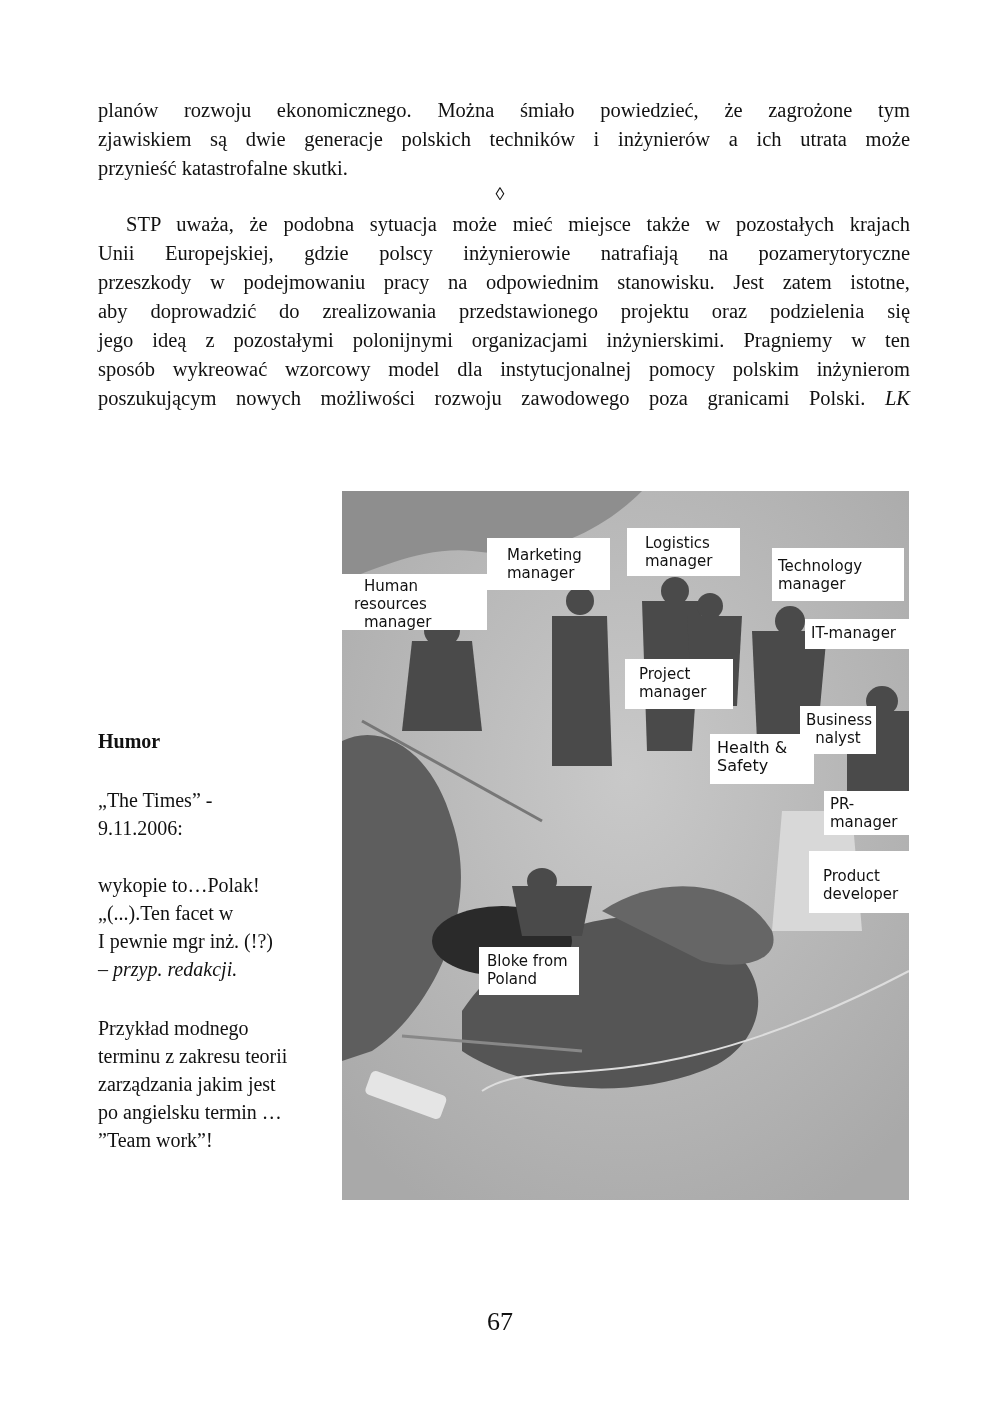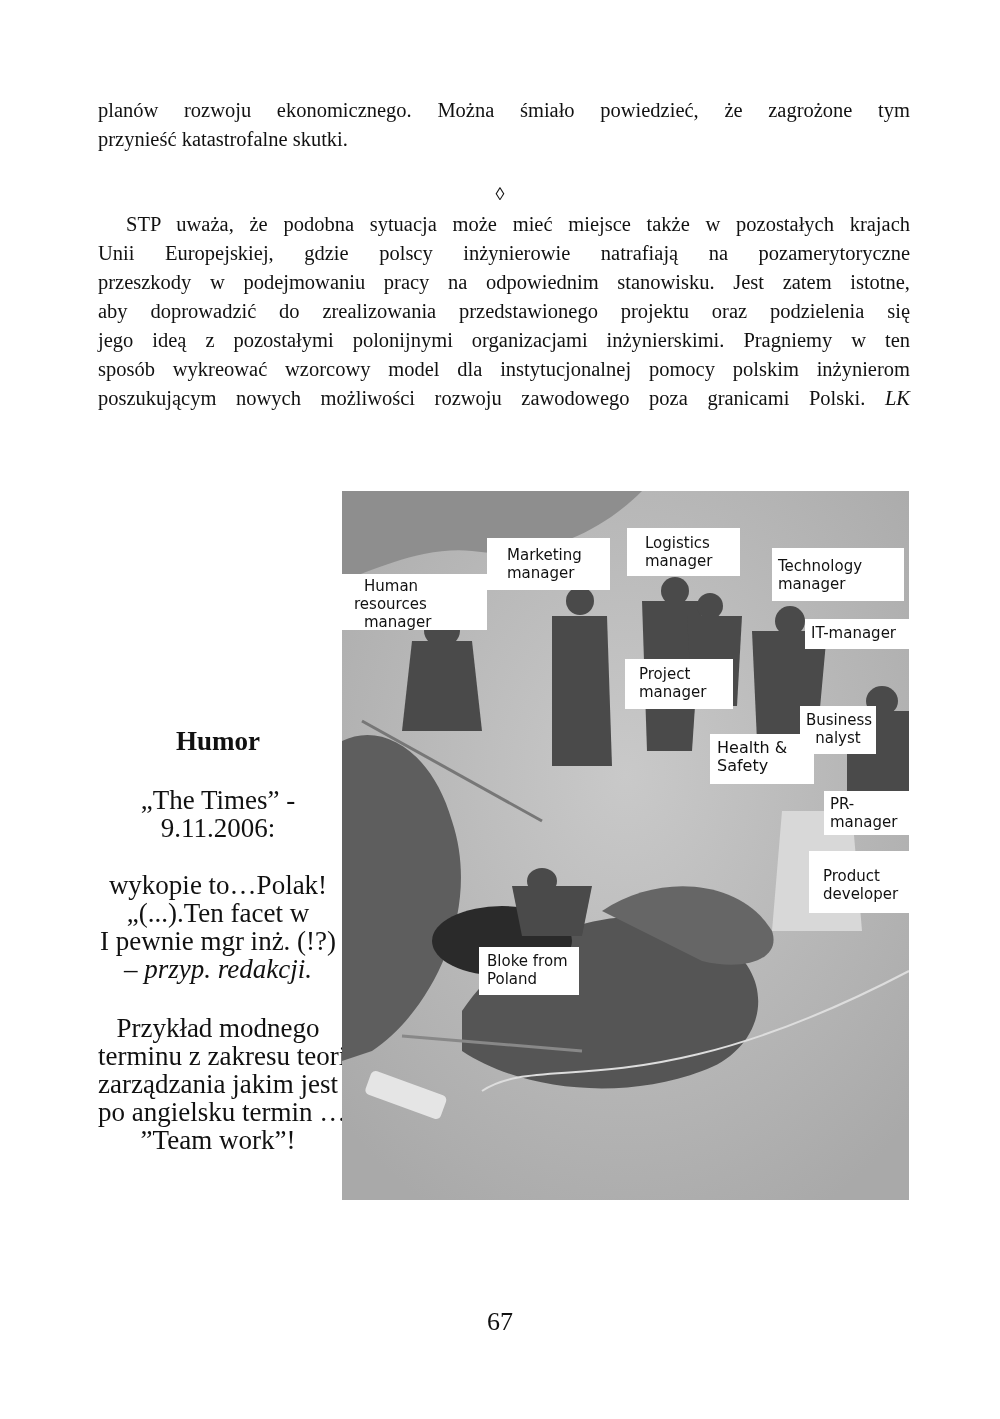--- a/index.html
+++ b/index.html
@@ -7,21 +7,21 @@
          font-family: "Liberation Serif", serif; color: #111; }
   .para { position: absolute; left: 98px; width: 812px; font-size: 20.5px;
           line-height: 29px; text-align: justify; text-align-last: auto; margin: 0; }
   .para .line { display: block; text-align: justify; text-align-last: justify; white-space: nowrap; }
   .para .line.last { text-align-last: left; }
   #p1 { top: 96px; }
   #sep { position: absolute; top: 180px; left: 0; width: 1000px; text-align: center;
          font-size: 18px; line-height: 29px; }
   #p2 { top: 210px; }
   #p2 .indent { padding-left: 28px; }
-  .sidebar { position: absolute; left: 98px; width: 240px; font-size: 27px; line-height: 28px; text-align: center; }
+  .sidebar { position: absolute; left: 98px; width: 240px; font-size: 20px; line-height: 28px; }
   #humor-title { top: 727px; font-weight: bold; }
   #times { top: 786px; }
   #quote { top: 871px; }
   #quote .italic { font-style: italic; }
   #example { top: 1014px; }
   .sidebar .l { display: block; white-space: nowrap; }
   #photo { position: absolute; left: 342px; top: 491px; width: 567px; height: 709px;
            overflow: hidden; background: #b8b8b8; }
   #photo svg { position: absolute; left: 0; top: 0; }
   .lbl { position: absolute; background: #ffffff; color: #111;
@@ -29,20 +29,21 @@
          padding: 3px 8px; box-sizing: border-box; }
   .lbl span { display: block; white-space: nowrap; }
   #page-number { position: absolute; top: 1306px; left: 0; width: 1000px; text-align: center;
                  font-size: 26px; line-height: 32px; }
 </style>
 </head>
 <body>
 
 <div class="para" id="p1">
   <span class="line">planów rozwoju ekonomicznego. Można śmiało powiedzieć, że zagrożone tym</span>
+  <span class="line">zjawiskiem są dwie generacje polskich techników i inżynierów a ich utrata może</span>
   <span class="line last">przynieść katastrofalne skutki.</span>
 </div>
 
 <div id="sep">◊</div>
 
 <div class="para" id="p2">
   <span class="line indent">STP uważa, że podobna sytuacja może mieć miejsce także w pozostałych krajach</span>
   <span class="line">Unii Europejskiej, gdzie polscy inżynierowie natrafiają na pozamerytoryczne</span>
   <span class="line">przeszkody w podejmowaniu pracy na odpowiednim stanowisku. Jest zatem istotne,</span>
   <span class="line">aby doprowadzić do zrealizowania przedstawionego projektu oraz podzielenia się</span>

